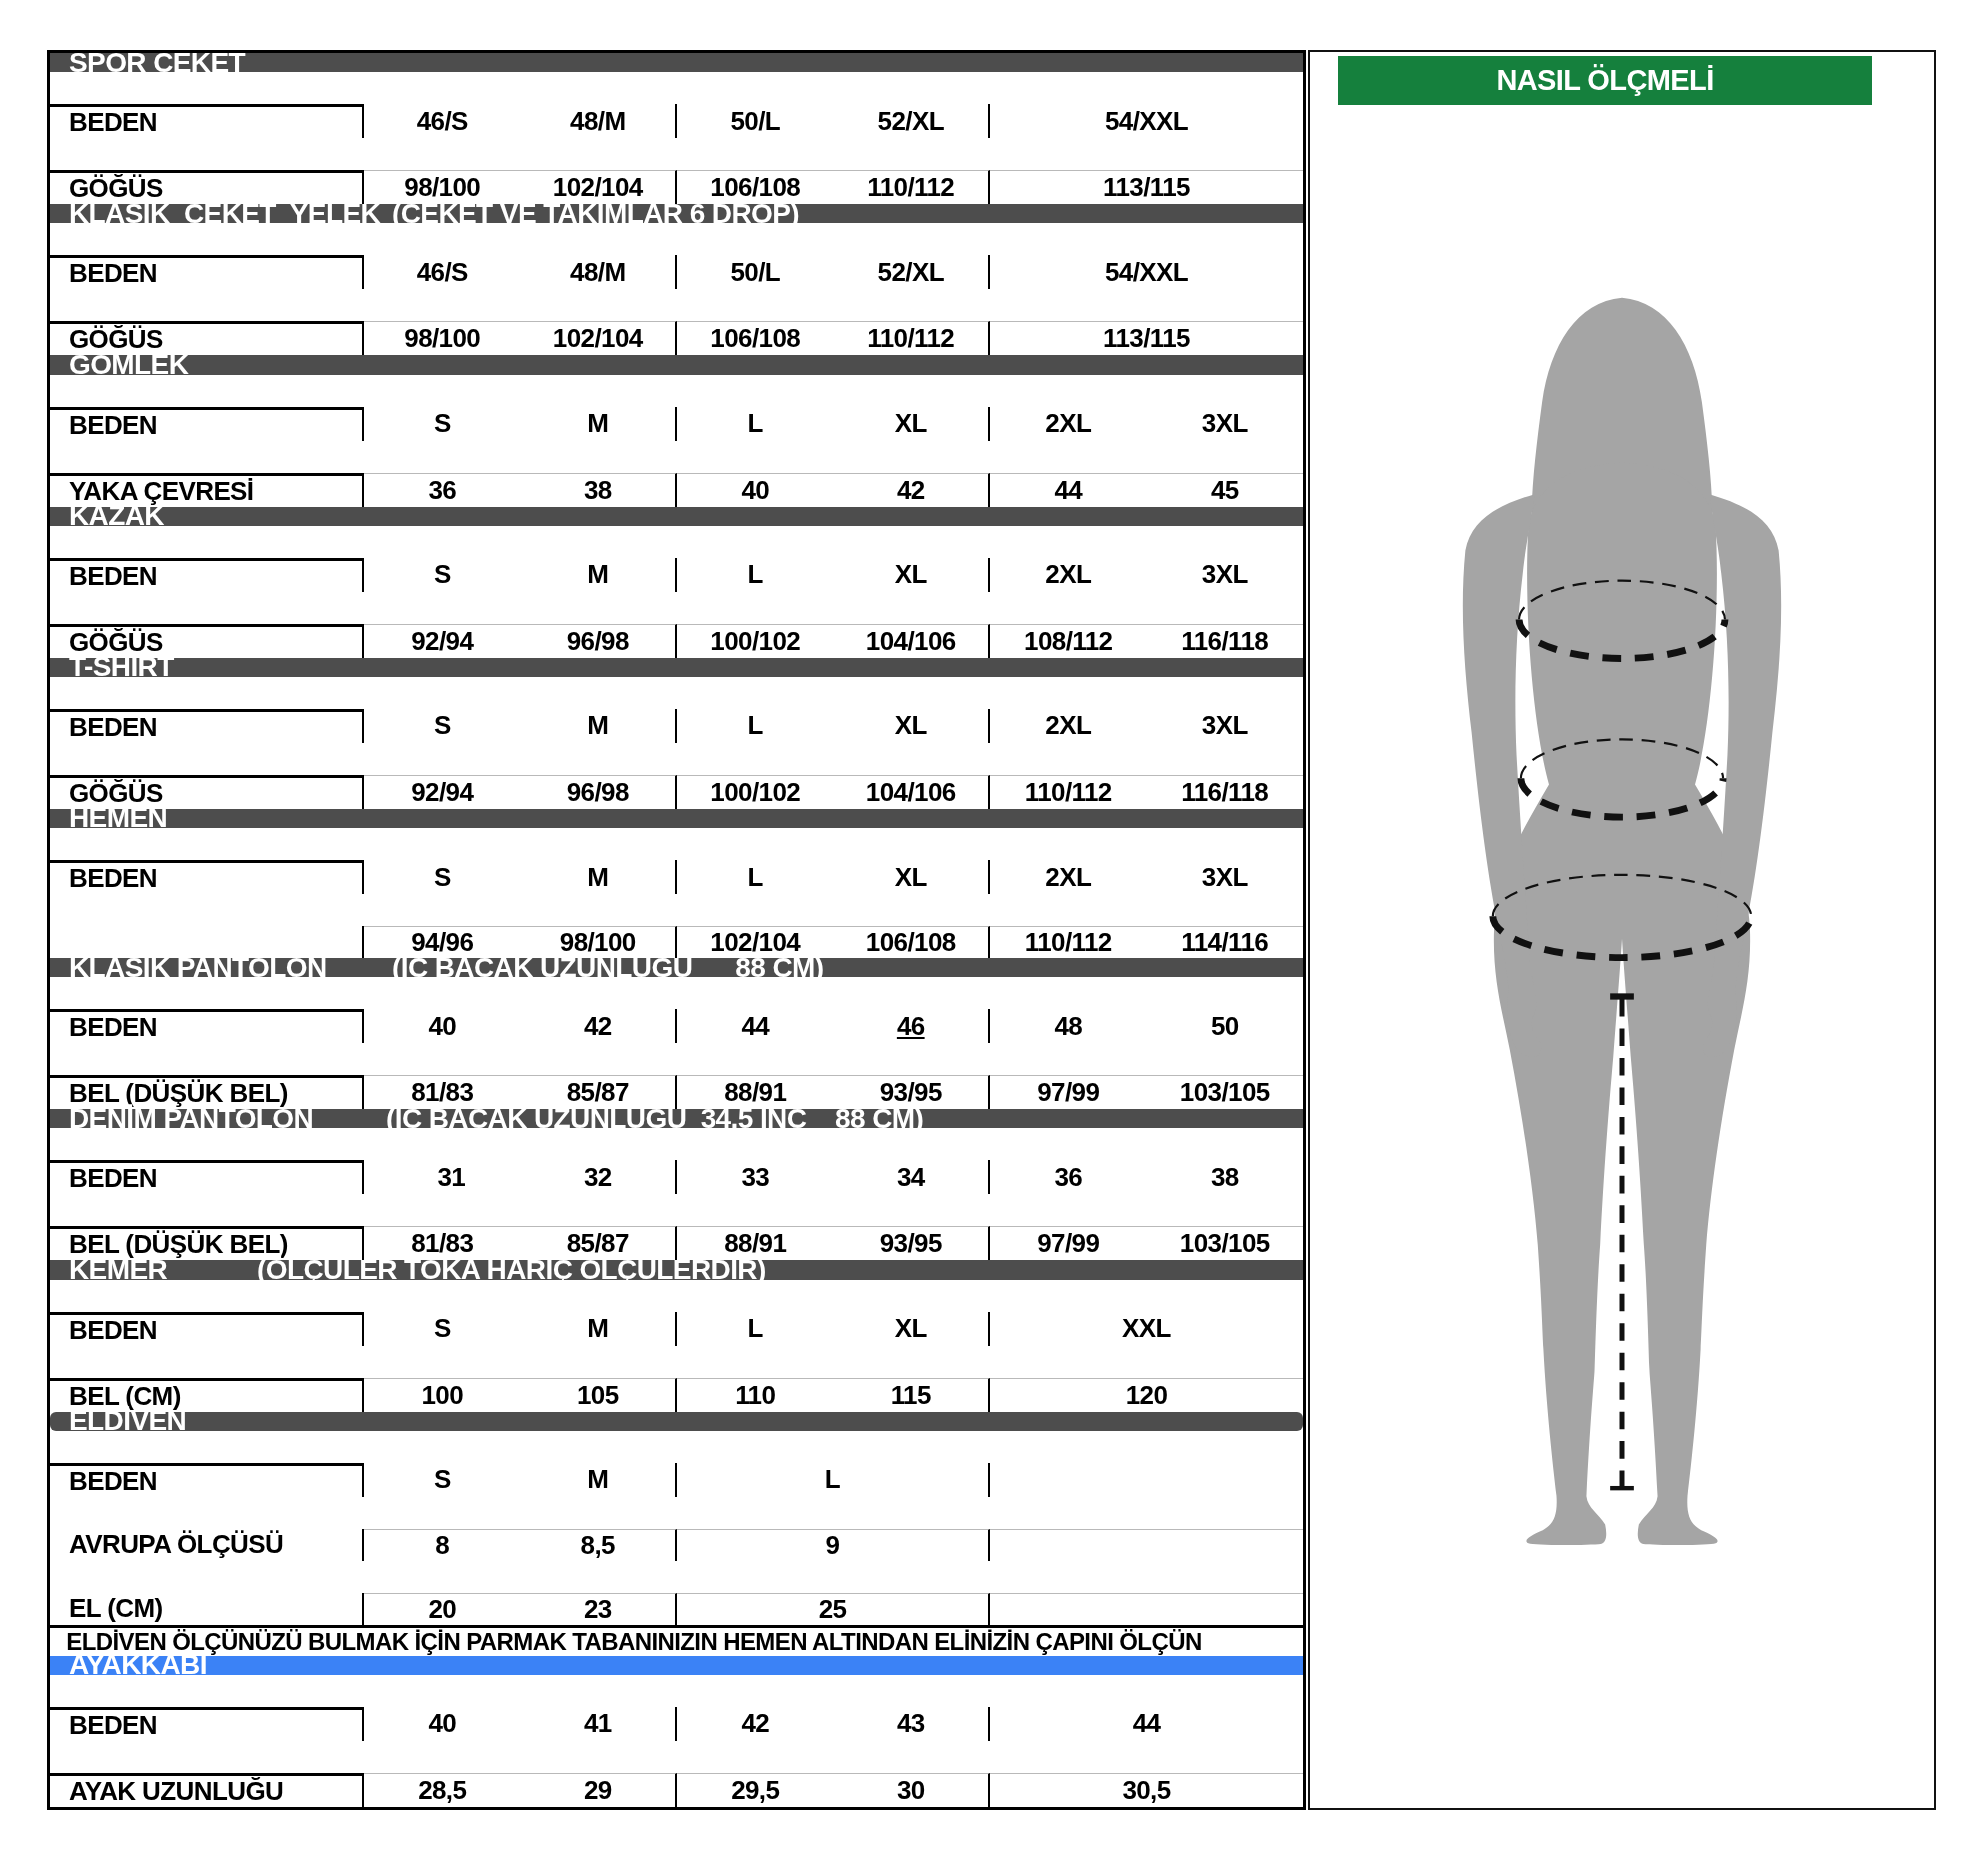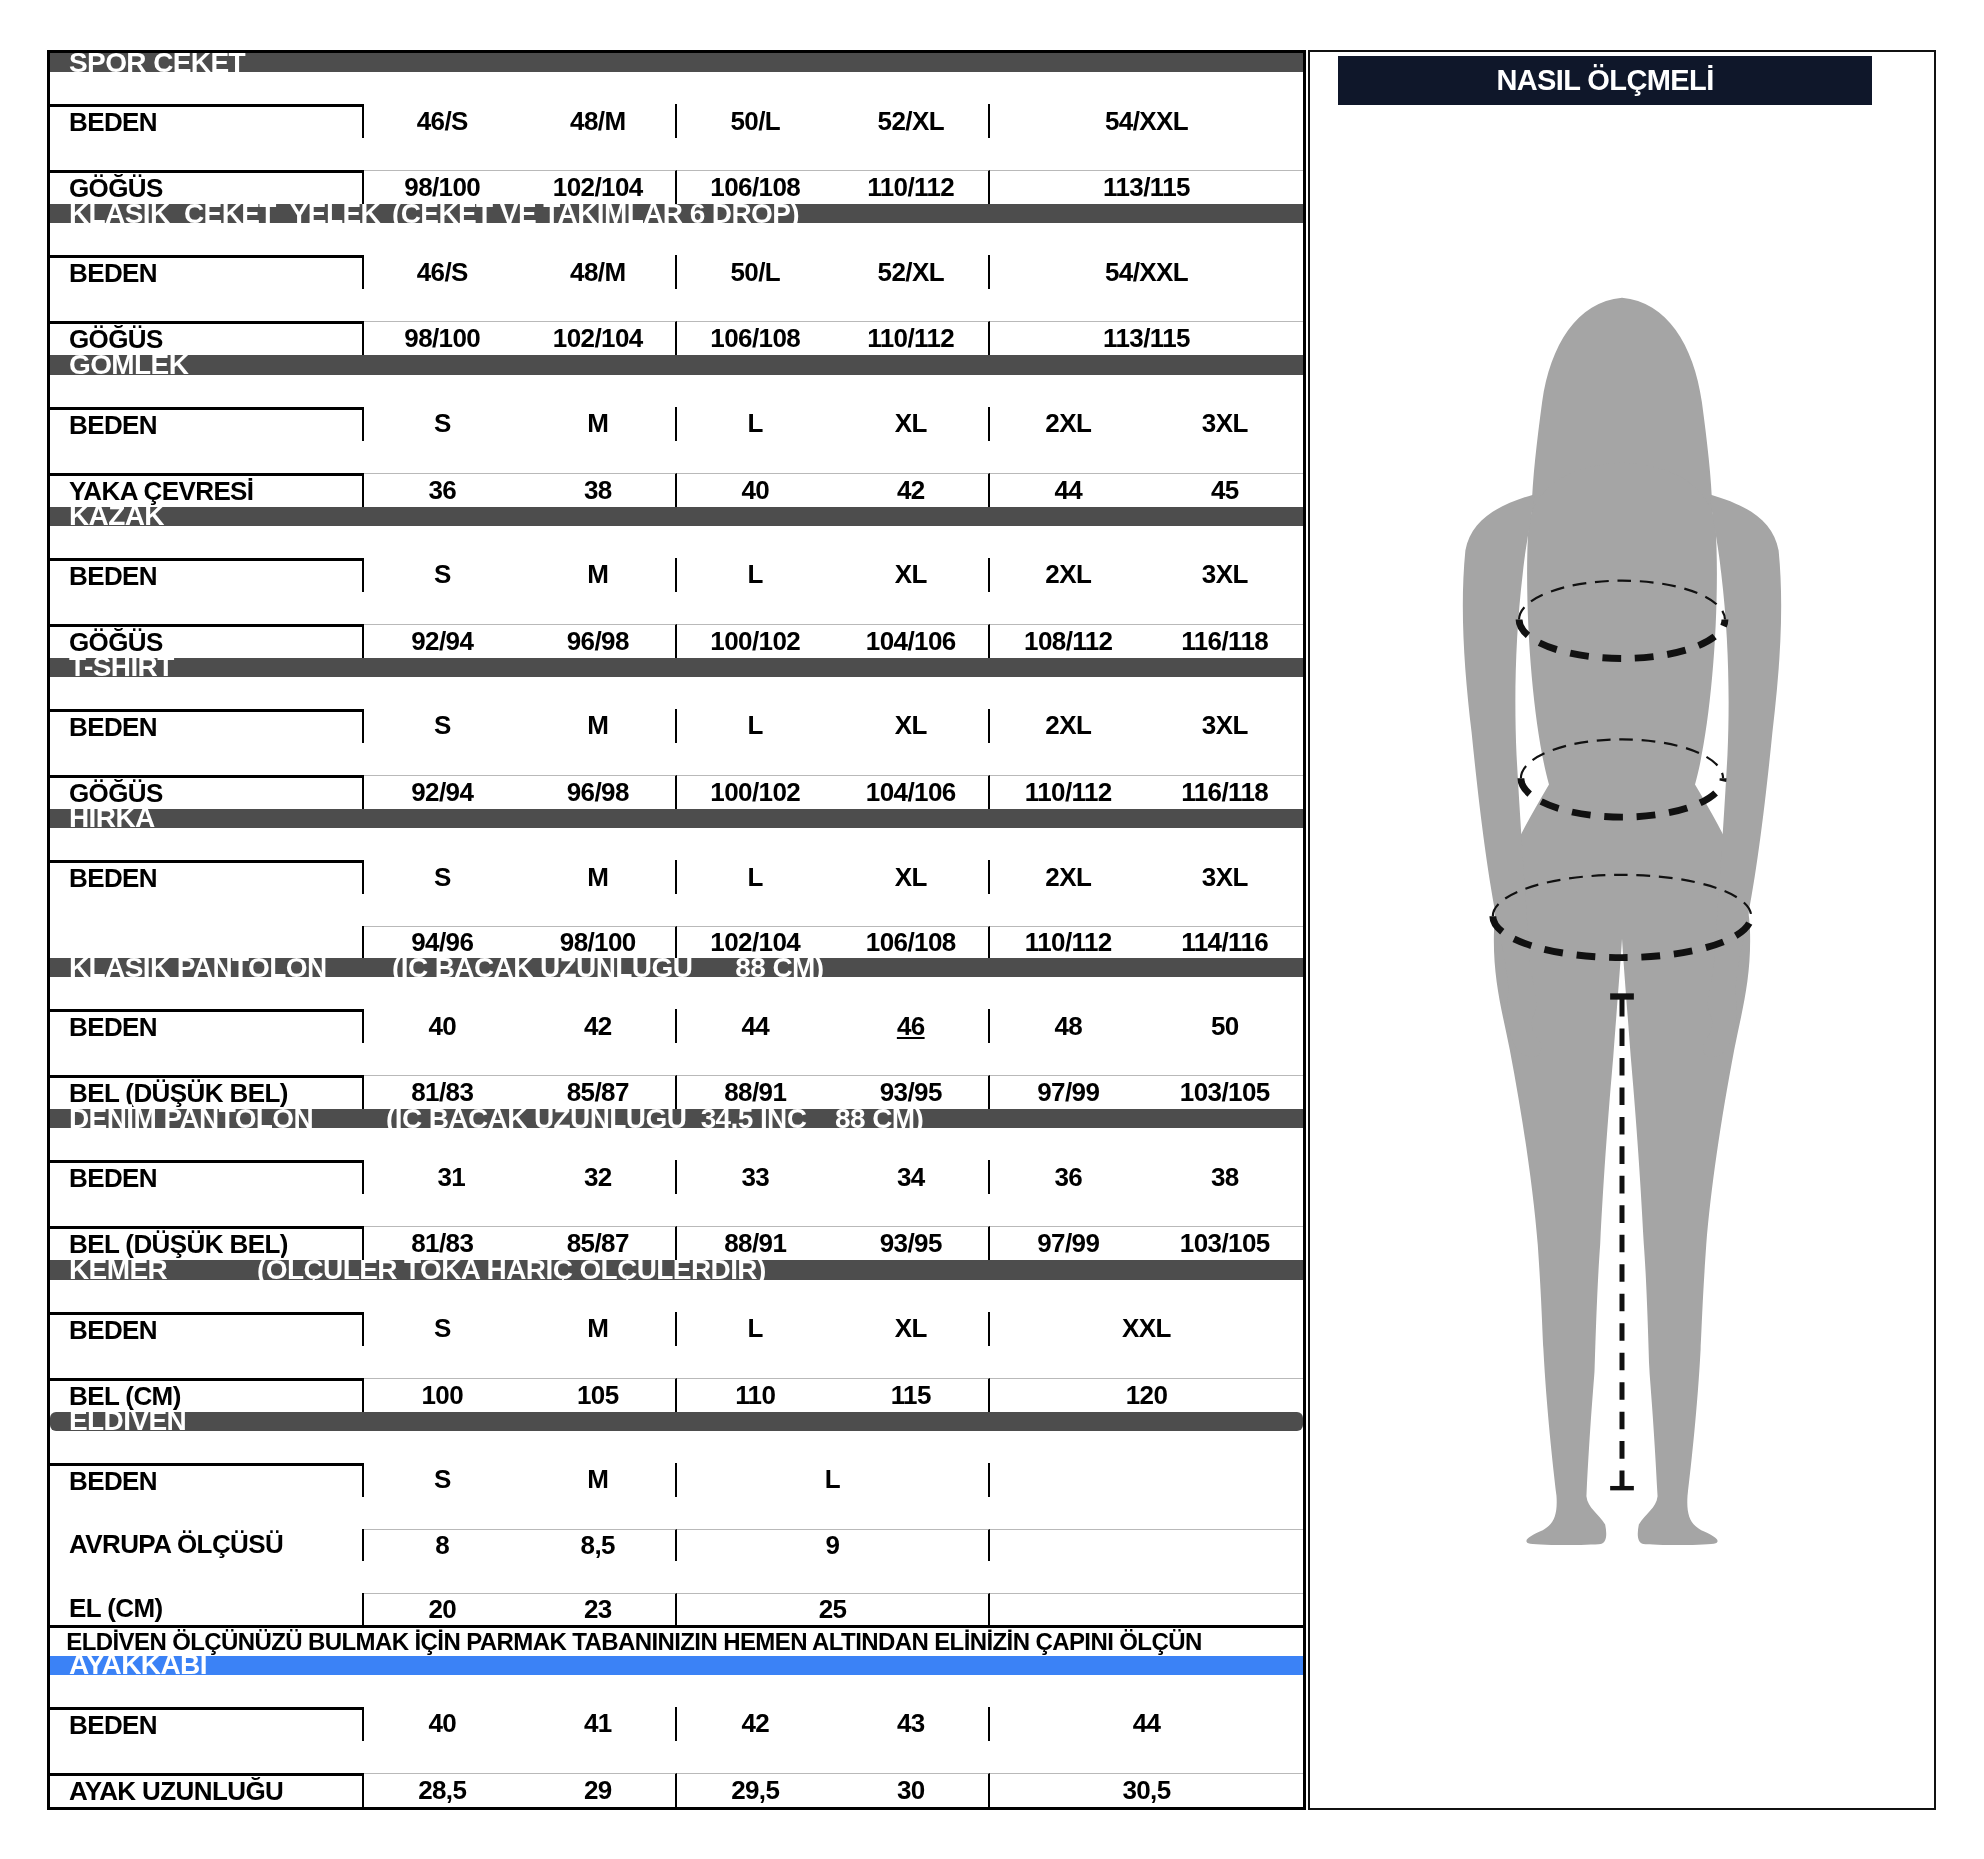--- a/index.html
+++ b/index.html
@@ -126,21 +126,21 @@
     <div class="drow">
       <div class="cell lab topline">GÖĞÜS</div>
       <div class="cell val gray" style="grid-column: span 1;">92/94</div>
       <div class="cell val gray gdiv" style="grid-column: span 1;">96/98</div>
       <div class="cell val gray" style="grid-column: span 1;">100/102</div>
       <div class="cell val gray gdiv" style="grid-column: span 1;">104/106</div>
       <div class="cell val gray" style="grid-column: span 1;">110/112</div>
       <div class="cell val gray" style="grid-column: span 1;">116/118</div>
     </div>
     <div class="hrow" style="background: rgb(77, 77, 77);">
-      <span class="htext" style="left: 19px;">HIRKA</span>
+      <span class="htext" style="left: 19px;">HEMEN</span>
     </div>
     <div class="drow">
       <div class="cell lab topline">BEDEN</div>
       <div class="cell val" style="grid-column: span 1;">S</div>
       <div class="cell val gdiv" style="grid-column: span 1;">M</div>
       <div class="cell val" style="grid-column: span 1;">L</div>
       <div class="cell val gdiv" style="grid-column: span 1;">XL</div>
       <div class="cell val" style="grid-column: span 1;">2XL</div>
       <div class="cell val" style="grid-column: span 1;">3XL</div>
     </div>
@@ -257,21 +257,21 @@
       <div class="cell lab topline">AYAK UZUNLUĞU</div>
       <div class="cell val gray" style="grid-column: span 1;">28,5</div>
       <div class="cell val gray gdiv" style="grid-column: span 1;">29</div>
       <div class="cell val gray" style="grid-column: span 1;">29,5</div>
       <div class="cell val gray gdiv" style="grid-column: span 1;">30</div>
       <div class="cell val gray" style="grid-column: span 2;">30,5</div>
     </div>
   </div>
 
 <div class="panel">
-  <div class="ptitle" style="background: #0f172a; color: rgb(255, 255, 255); margin-left: 28px;">NASIL ÖLÇMELİ</div>
+  <div class="ptitle" style="background: #15803d; color: rgb(255, 255, 255); margin-left: 28px;">NASIL ÖLÇMELİ</div>
   <svg class="fig" viewBox="0 0 1000 2800" preserveAspectRatio="none">
     <defs>
       <path id="armL" d="M 360 705 C 302 722, 258 745, 249 795 C 240 885, 247 985, 259 1085
         C 269 1185, 283 1305, 301 1392 C 311 1442, 317 1472, 318 1497 C 313 1532, 317 1567, 331 1589
         C 341 1601, 357 1607, 367 1599 C 373 1591, 371 1579, 363 1571 C 357 1563, 353 1551, 357 1539
         C 363 1529, 365 1516, 361 1501 C 357 1481, 353 1463, 352 1446 C 345 1341, 337 1231, 331 1121
         C 327 1031, 329 931, 341 831 C 345 791, 351 766, 360 705 Z"></path>
     </defs>
     <g fill="#a5a5a5" stroke="none">
       <path d="M 500 392 C 428 398, 385 468, 372 558 C 360 648, 352 718, 356 788

